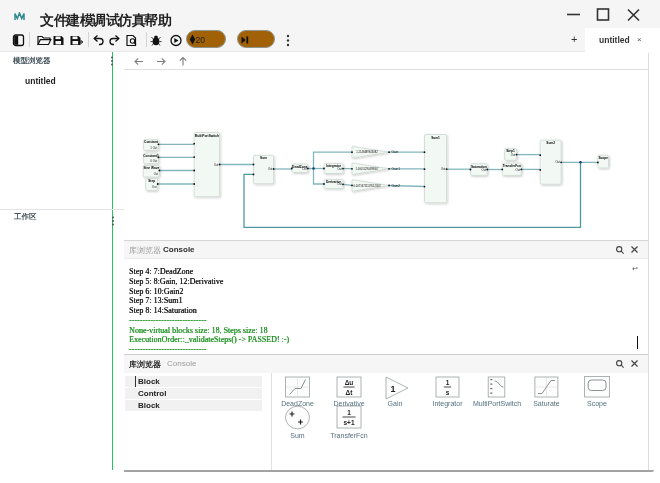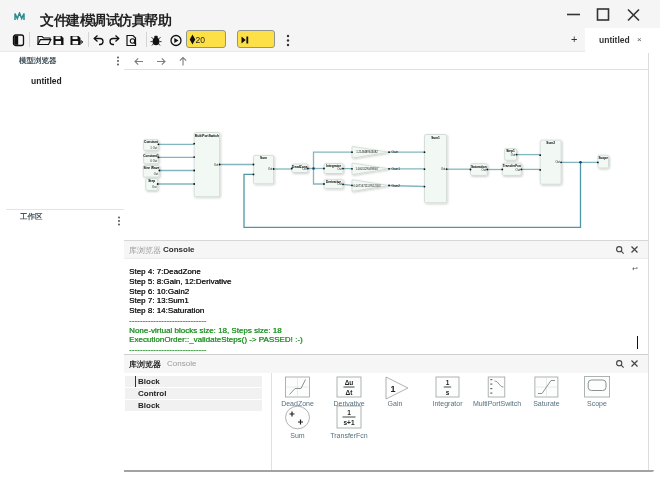--- a/index.html
+++ b/index.html
@@ -6,33 +6,33 @@
 html,body { width:660px; height:483px; overflow:hidden; background:#fff;
   font-family:"Liberation Sans", sans-serif; }
 .abs { position:absolute; }
 #app { position:relative; width:660px; height:483px; background:#fff; }
 
 #titlebar { position:absolute; left:0; top:0; width:660px; height:28px; background:#f5f5f6; }
 .menuitem { position:absolute; top:11.5px; font-size:14px; font-weight:700; color:#222; }
 
 #toolbar { position:absolute; left:0; top:28px; width:660px; height:24px; background:#f5f5f6; border-bottom:1px solid #e9e9ea; }
 .tsep { position:absolute; top:4px; width:1px; height:15px; background:#d4d4d4; }
-.tfield { position:absolute; top:2px; height:18px; background:#fde047; border:1px solid #90968f; border-radius:3px;text-align:right; }
+.tfield { position:absolute; top:2px; height:18px; background:#a16207; border:1px solid #90968f; border-radius:9px;text-align:right; }
 #tab { position:absolute; left:585px; top:0; width:75px; height:25px; background:#ffffff; z-index:3; }
 
-#leftpanel { position:absolute; left:0; top:52px; width:124px; height:418px; background:#fff; border-right:4px solid #22c55e;margin-left:6px; }
+#leftpanel { position:absolute; left:0; top:52px; width:113px; height:418px; background:#fff; border-right:1px solid #22c55e; }
 .lhead { font-size:7.5px; font-weight:700; color:#44545c; }
 
 #center { position:absolute; left:124px; top:52px; width:524px; height:418px; background:#fff; }
 #navstrip { position:absolute; left:0; top:0; width:524px; height:18px; border-bottom:1px solid #e0e0e0; color:#8a8a8a; }
 #canvas { position:absolute; left:0; top:18px; width:524px; height:170px; background:#fff; }
 #console { position:absolute; left:0; top:188px; width:524px; height:114px; border-top:1px solid #d6d6d6; }
 #conshead { position:absolute; left:0; top:0; width:524px; height:18px; background:#f6f6f6; border-bottom:1px solid #ececec; }
 #consbody { position:absolute; left:0; top:18px; width:524px; height:96px; background:#fff;
-  font-size:8px; line-height:9.75px; color:#191919; padding:8.2px 0 0 5px; white-space:pre; text-shadow:0.35px 0 0 currentColor; }
+  font-size:8px; line-height:9.75px; color:#191919; padding:8.2px 0 0 5px; white-space:pre; text-shadow:0.35px 0 0 currentColor;font-family:Liberation Serif, serif; }
 #bottompanel { position:absolute; left:0; top:302px; width:524px; height:116px; border-top:1px solid #cfcfcf; }
 #bothead { position:absolute; left:0; top:0; width:524px; height:18px; background:#f6f6f6; }
 .green { color:#27962b; }
 .ptab-on { font-size:8px; font-weight:700; color:#2b2b2b; }
 .ptab-off { font-size:8px; color:#9a9a9a; }
 
 #blist { position:absolute; left:0; top:18px; width:148px; height:98px; border-right:1px solid #e0e0e0; background:#fff; }
 .brow { position:absolute; left:1px; width:137px; height:11px; background:#f1f1f1; font-size:8px; font-weight:700; color:#222; padding-left:13px; line-height:11px; }
 
 #palette { position:absolute; left:148px; top:18px; width:376px; height:98px; background:#fff; }

